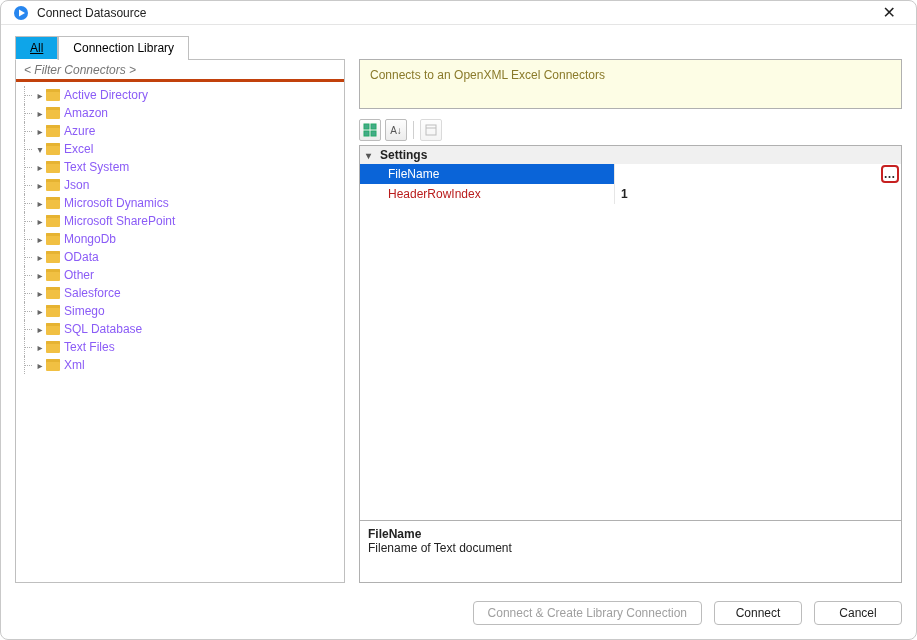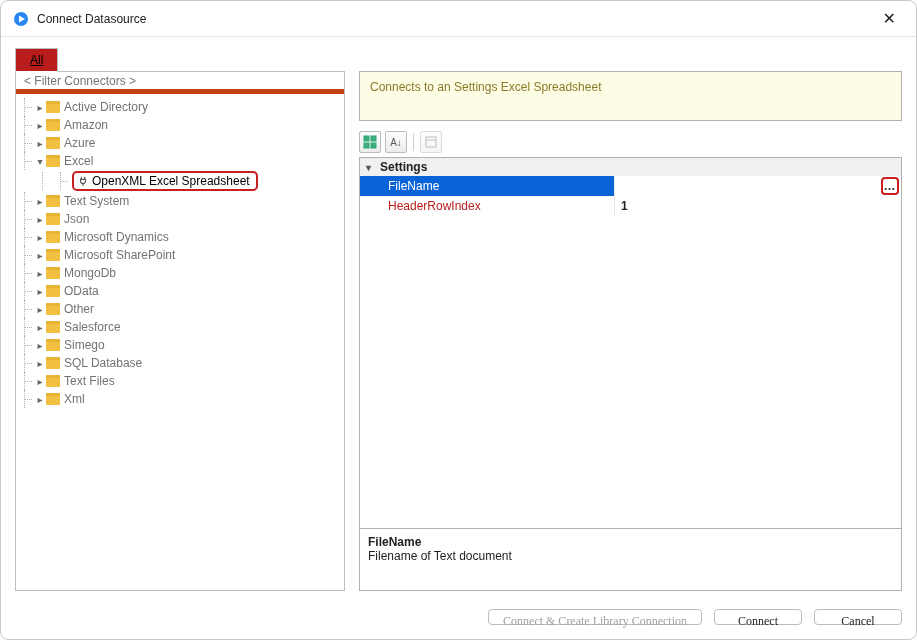--- a/index.html
+++ b/index.html
@@ -1,37 +1,37 @@
 <!DOCTYPE html>
 <html><head>
 <meta charset="utf-8">
 <style>
   * { box-sizing: border-box; font-family: "Segoe UI", Tahoma, sans-serif; font-size: 12px; }
   body { margin: 0; background: #ffffff; }
   .window { width: 917px; height: 640px; border: 1px solid #c9c9c9; border-radius: 8px; display: flex; flex-direction: column; background: #ffffff; overflow: hidden; }
-  .titlebar { height: 36px; display: flex; align-items: center; padding: 0 12px; border-bottom: 1px solid #e5e5e5; }
+  .titlebar { height: 24px; display: flex; align-items: center; padding: 0 12px; border-bottom: 1px solid #e5e5e5; }
   .titlebar .app-icon { width: 16px; height: 16px; margin-right: 8px; }
   .titlebar .title { flex: 1; color: #222; }
   .titlebar .close { font-size: 16px; color: #222; cursor: pointer; padding: 4px 8px; }
   .body { flex: 1; display: flex; flex-direction: column; padding: 10px 14px 14px 14px; }
   .tabs { display: flex; }
   .tab { padding: 4px 14px; border: 1px solid #bfbfbf; border-bottom: none; background: #fff; position: relative; top: 1px; cursor: pointer; }
-  .tab.active { border-bottom: 1px solid #fff; z-index: 2; background: #b91c1c; text-decoration: underline; }
+  .tab.active { border-bottom: 1px solid #fff; z-index: 2; background: #0ea5e9; text-decoration: underline; }
   .tab.inactive { background: #fff; }
   .panels-row { flex: 1; display: flex; gap: 14px; margin-top: 0; }
   .left-panel { width: 330px; border: 1px solid #bfbfbf; background: #fff; display: flex; flex-direction: column; }
-  .filter-input { border: none; border-bottom: 5px solid #c2410c; padding: 4px 8px; color: #888; outline: none; height: 22px; }
+  .filter-input { border: none; border-bottom: 3px solid #c2410c; padding: 4px 8px; color: #888; font-style: italic; outline: none; height: 22px; }
   .tree { flex: 1; overflow: auto; padding: 4px 0; }
   .tree-row { display: flex; align-items: center; height: 18px; white-space: nowrap; cursor: default; }
   .tree-indent { display: inline-block; width: 18px; height: 18px; position: relative; }
   .tree-indent.line::before { content: ""; position: absolute; left: 8px; top: 0; bottom: 0; border-left: 1px dotted #b0b0b0; }
   .tree-indent.line.h::after { content: ""; position: absolute; left: 8px; top: 9px; width: 8px; border-top: 1px dotted #b0b0b0; }
   .toggle { width: 12px; display: inline-flex; justify-content: center; color: #666; font-size: 10px; }
   .folder-icon { width: 14px; height: 12px; background: #f1c043; border-radius: 1px; margin-right: 4px; display: inline-block; position: relative; box-shadow: inset 0 3px 0 0 #e6b332; }
-  .node-label { color: #737373; }
+  .node-label { color: #8b5cf6; }
   .child-row { display: flex; align-items: center; height: 22px; }
   .child-row .plug-box { border: 2px solid #c62020; border-radius: 5px; display: flex; align-items: center; padding: 0 6px 0 4px; height: 20px; margin-left: 2px; }
   .plug-icon { width: 10px; height: 10px; margin-right: 4px; color: #555; }
   .right-panel { flex: 1; display: flex; flex-direction: column; }
   .desc-banner { background: #fdfde5; border: 1px solid #b0b0b0; padding: 8px 10px; color: #8a7a2a; height: 50px; }
   .prop-toolbar { display: flex; align-items: center; gap: 4px; margin-top: 8px; margin-bottom: 2px; padding: 2px 0; }
   .tb-btn { width: 22px; height: 22px; border: 1px solid #bcbcbc; background: linear-gradient(#fdfdfd,#ececec); display:flex; align-items:center; justify-content:center; cursor: pointer; color:#555; font-size:11px; border-radius:2px; }
   .tb-btn.muted { opacity: .55; cursor: default; }
   .tb-sep { width: 1px; height: 18px; background: #cfcfcf; margin: 0 2px; }
   .prop-grid { flex: 1; border: 1px solid #b0b0b0; background: #fff; display: flex; flex-direction: column; }
@@ -43,39 +43,40 @@
   .pg-name { width: 255px; padding-left: 28px; color: #b91c1c; border-right: 1px solid #e6e6e6; }
   .pg-val { flex: 1; color: #222; font-weight: 600; position: relative; }
   .pg-row.selected .pg-name { background: #0a64d8; color: #fff; }
   .pg-row.selected .pg-val { background: #fff; }
   .ellipsis-btn { position: absolute; right: 2px; top: 1px; width: 18px; height: 18px; border: 2px solid #c62020; border-radius: 4px; background: #fff; display:flex; align-items:center; justify-content:center; cursor:pointer; }
   .ellipsis-btn span { font-weight: bold; letter-spacing: 1px; color:#333; line-height:1; }
   .pg-desc { border-top: 1px solid #b0b0b0; padding: 6px 8px; height: 62px; }
   .pg-desc .dn { font-weight: 700; color: #222; }
   .pg-desc .dd { color: #222; }
   .footer { display: flex; justify-content: flex-end; gap: 12px; padding: 18px 0 0 0; }
-  .btn { min-width: 88px; height: 16px; border: 1px solid #bcbcbc; background: #fff; border-radius: 4px; padding: 4px 14px; cursor: pointer; color: #222; font-family: Liberation Serif, serif; }
+  .btn { min-width: 88px; height: 24px; border: 1px solid #bcbcbc; background: #fff; border-radius: 4px; padding: 4px 14px; cursor: pointer; color: #222; }
   .btn.disabled { color: #a0a0a0; cursor: default; background: #fff; }
 </style>
 </head>
 <body>
 
 <div class="window">
   <div class="titlebar">
     <svg class="app-icon" viewBox="0 0 16 16">
         <circle cx="8" cy="8" r="7" fill="#2786ef"></circle>
         <path d="M6 4.5 L12 8 L6 11.5 Z" fill="#fff"></path>
       </svg>
     <span class="title">Connect Datasource</span>
     <span class="close">✕</span>
   </div>
 
   <div class="body">
     <div class="tabs">
       <div class="tab active">All</div>
+      <div class="tab inactive">Connection Library</div>
     </div>
 
     <div class="panels-row">
       <div class="left-panel">
         <input class="filter-input" placeholder="&lt; Filter Connectors &gt;" style="">
         <div class="tree" id="tree">
             <div class="tree-row">
               <span class="tree-indent line h"></span>
               <span class="toggle">▸</span>
               <span class="folder-icon"></span>
@@ -92,31 +93,20 @@
               <span class="toggle">▸</span>
               <span class="folder-icon"></span>
               <span class="node-label">Azure</span>
             </div>
             <div class="tree-row">
               <span class="tree-indent line h"></span>
               <span class="toggle">▾</span>
               <span class="folder-icon"></span>
               <span class="node-label">Excel</span>
             </div>
-            <div class="child-row">
-              <span class="tree-indent"></span>
-              <span class="tree-indent line"></span>
-              <span class="tree-indent line h"></span>
-              <span class="plug-box">
-                <svg class="plug-icon" viewBox="0 0 12 12">
-                  <path d="M4 1v3M8 1v3M3 4h6v2a3 3 0 0 1-6 0V4zM6 9v3" stroke="#555" stroke-width="1.4" fill="none"></path>
-                </svg>
-                <span>OpenXML Excel Spreadsheet</span>
-              </span>
-            </div>
             <div class="tree-row">
               <span class="tree-indent line h"></span>
               <span class="toggle">▸</span>
               <span class="folder-icon"></span>
               <span class="node-label">Text System</span>
             </div>
             <div class="tree-row">
               <span class="tree-indent line h"></span>
               <span class="toggle">▸</span>
               <span class="folder-icon"></span>
@@ -179,21 +169,21 @@
             <div class="tree-row">
               <span class="tree-indent line h"></span>
               <span class="toggle">▸</span>
               <span class="folder-icon"></span>
               <span class="node-label">Xml</span>
             </div>
           </div>
       </div>
 
       <div class="right-panel">
-        <div class="desc-banner">Connects to an Settings Excel Spreadsheet</div>
+        <div class="desc-banner">Connects to an OpenXML Excel Connectors</div>
 
         <div class="prop-toolbar">
           <div class="tb-btn" title="Categorized">
             <svg width="14" height="14" viewBox="0 0 14 14">
                 <rect x="1" y="1" width="5" height="5" fill="#4a8" stroke="#2a6"></rect>
                 <rect x="8" y="1" width="5" height="5" fill="#4a8" stroke="#2a6"></rect>
                 <rect x="1" y="8" width="5" height="5" fill="#4a8" stroke="#2a6"></rect>
                 <rect x="8" y="8" width="5" height="5" fill="#4a8" stroke="#2a6"></rect>
               </svg>
           </div>

